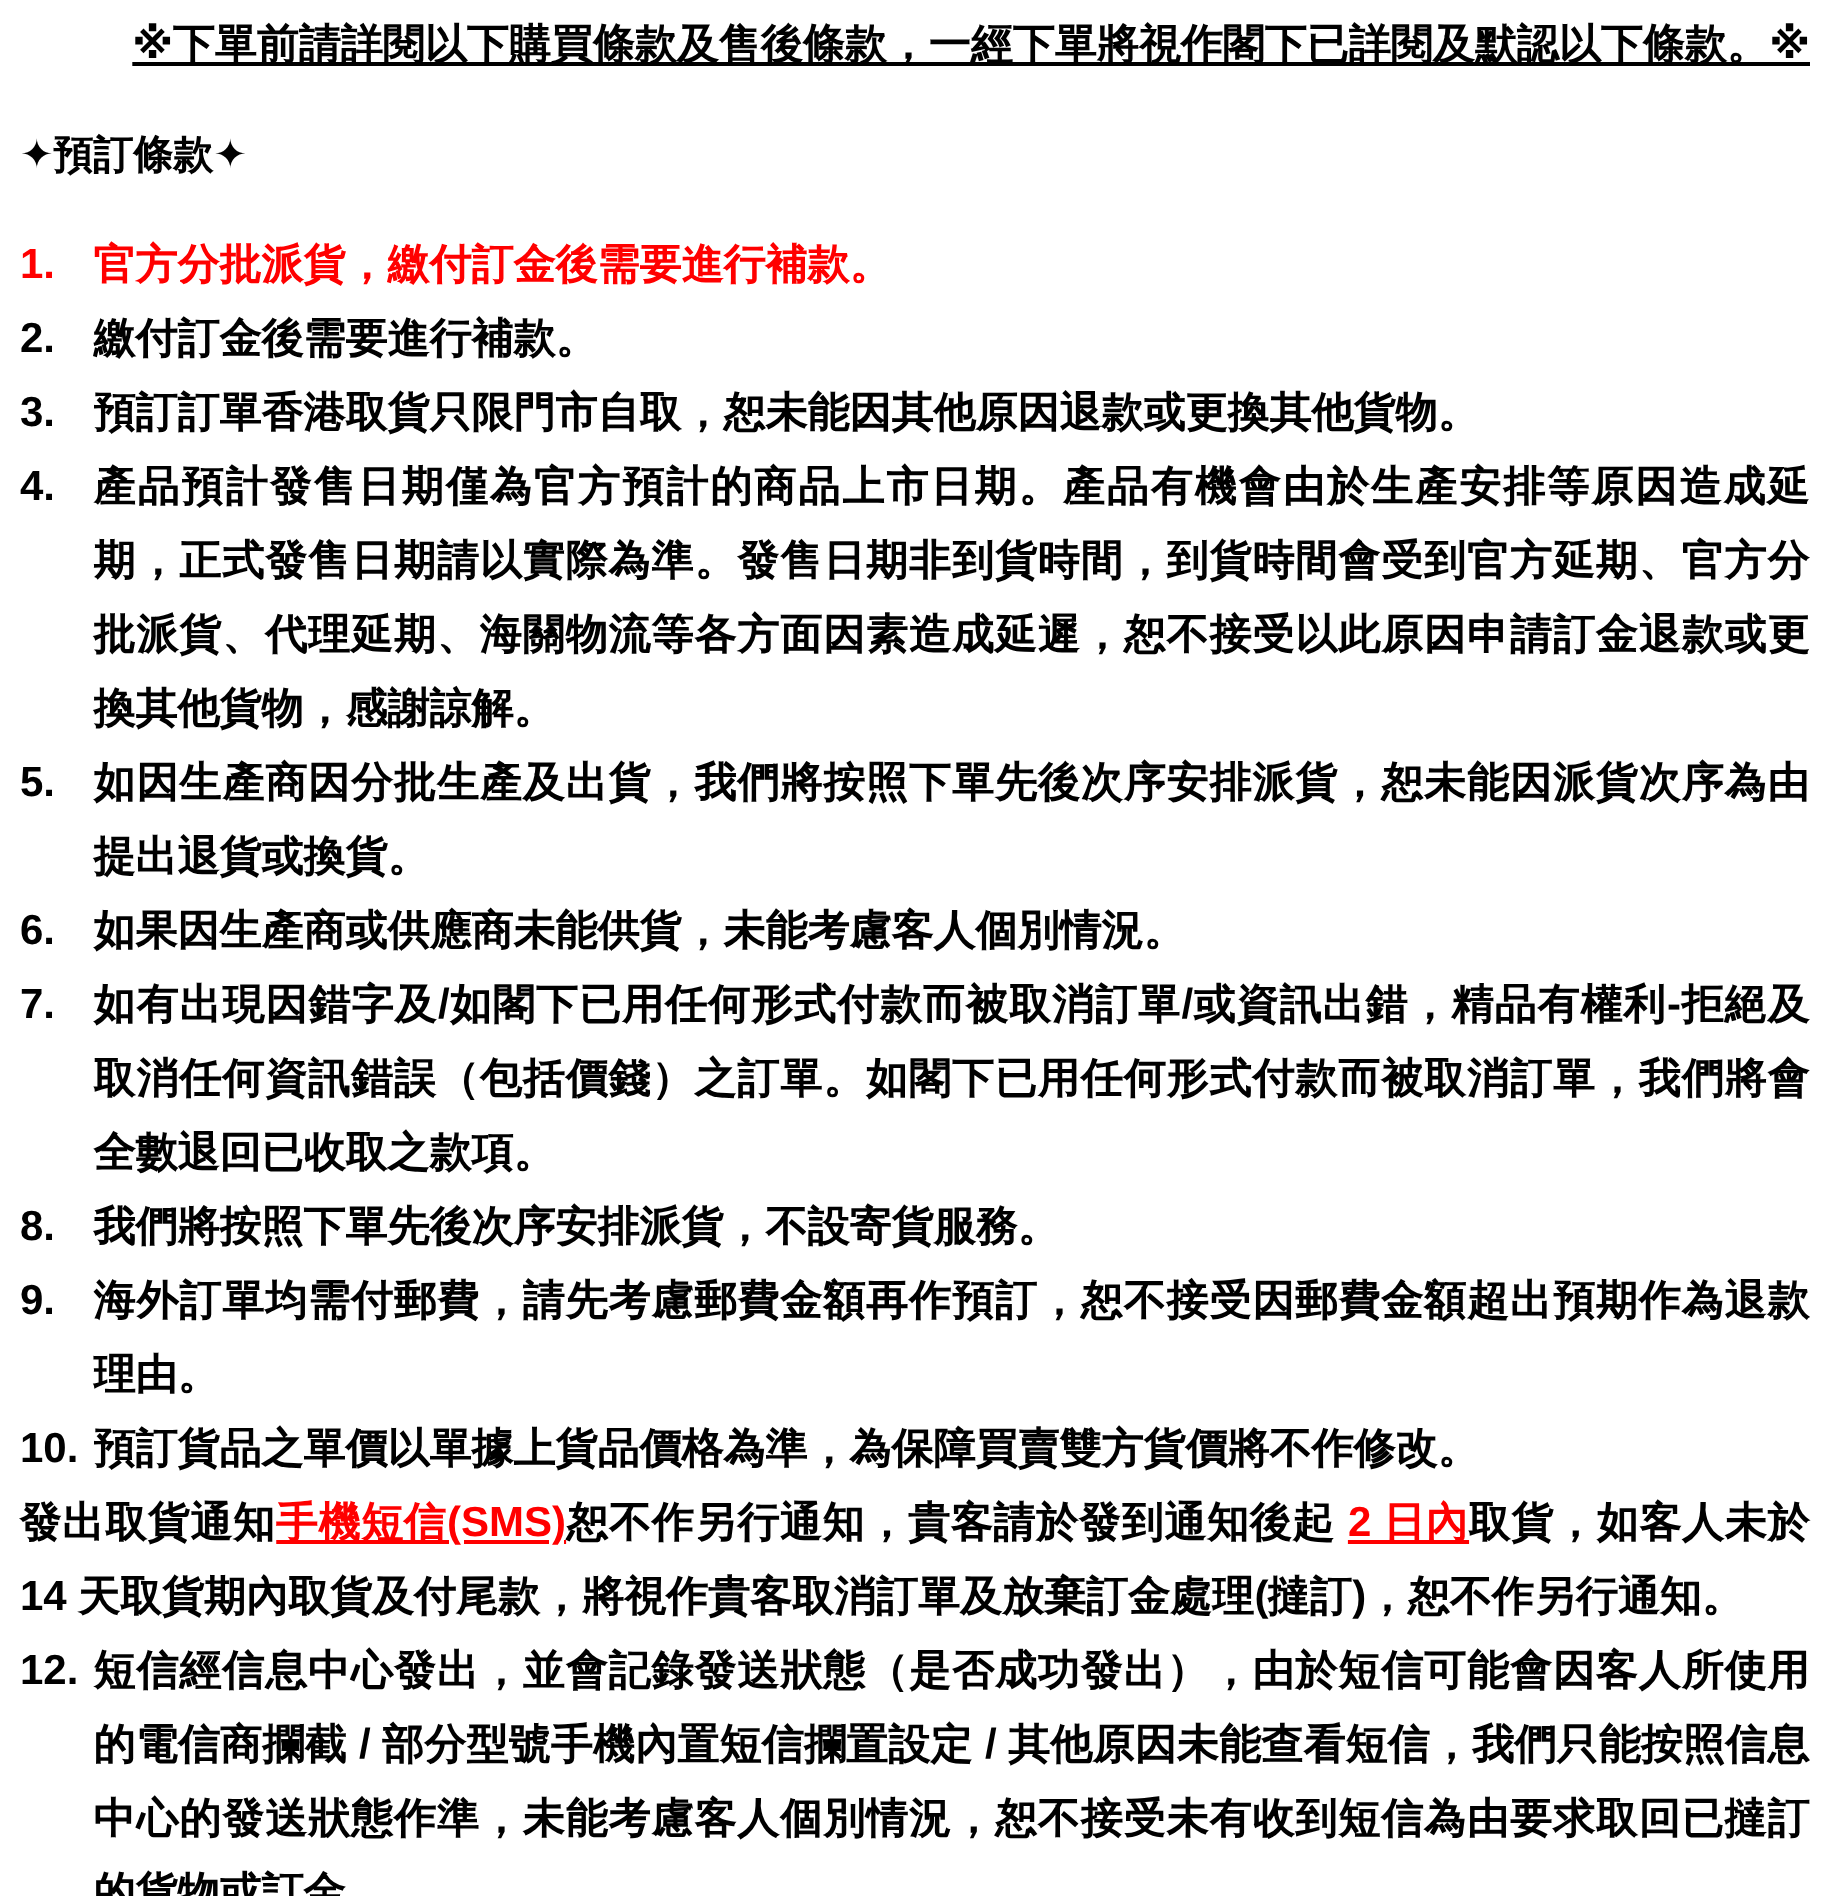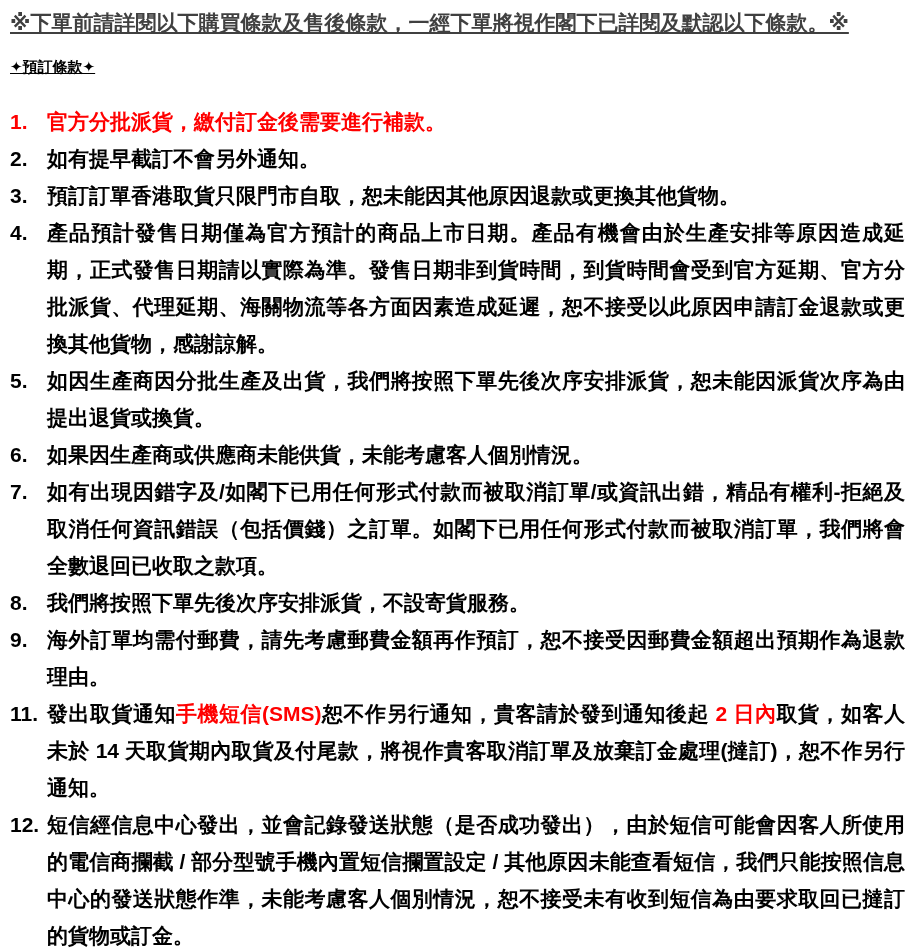--- a/index.html
+++ b/index.html
@@ -5,70 +5,70 @@
   * { margin: 0; padding: 0; box-sizing: border-box; }
   html, body { background: #ffffff; }
   body {
     width: 913px;
     font-family: "Liberation Sans", "DejaVu Sans", sans-serif;
     font-weight: 700;
     color: #000000;
   }
   .doc { padding: 8px 8px 20px 10px; }
   .title {
-    color: #404040;
+    color: #000000;
     font-size: 21px;
     line-height: 30px;
     text-decoration: underline;
-    margin-bottom: 15px;
+    margin-bottom: 26px;
     font-weight: 700;
+    text-align: right;
   }
   .section-header {
-    font-size: 15px;
+    font-size: 20px;
     line-height: 28px;
-    text-decoration: underline;
     margin-bottom: 22px;
     font-weight: 700;
   }
   .terms-list { display: block; }
   .term {
     display: flex;
     font-size: 21px;
     line-height: 37px;
   }
   .term .num {
     flex: 0 0 37px;
     width: 37px;
   }
   .term .txt {
     flex: 1;
     text-align: justify;
   }
   .term.red { color: #ff0000; }
-  .em-red { color: #ff0000; }
+  .em-red { color: #ff0000; text-decoration: underline; }
 </style>
 </head>
 <body>
 
 <div class="doc">
 
   <div class="title">※下單前請詳閱以下購買條款及售後條款，一經下單將視作閣下已詳閱及默認以下條款。※</div>
 
   <div class="section-header">✦預訂條款✦</div>
 
   <div class="terms-list">
 
     <div class="term red">
       <span class="num">1.</span>
       <span class="txt">官方分批派貨，繳付訂金後需要進行補款。</span>
     </div>
 
     <div class="term">
       <span class="num">2.</span>
-      <span class="txt">如有提早截訂不會另外通知。</span>
+      <span class="txt">繳付訂金後需要進行補款。</span>
     </div>
 
     <div class="term">
       <span class="num">3.</span>
       <span class="txt">預訂訂單香港取貨只限門市自取，恕未能因其他原因退款或更換其他貨物。</span>
     </div>
 
     <div class="term">
       <span class="num">4.</span>
       <span class="txt">產品預計發售日期僅為官方預計的商品上市日期。產品有機會由於生產安排等原因造成延期，正式發售日期請以實際為準。發售日期非到貨時間，到貨時間會受到官方延期、官方分批派貨、代理延期、海關物流等各方面因素造成延遲，恕不接受以此原因申請訂金退款或更換其他貨物，感謝諒解。</span>
@@ -92,23 +92,26 @@
     <div class="term">
       <span class="num">8.</span>
       <span class="txt">我們將按照下單先後次序安排派貨，不設寄貨服務。</span>
     </div>
 
     <div class="term">
       <span class="num">9.</span>
       <span class="txt">海外訂單均需付郵費，請先考慮郵費金額再作預訂，恕不接受因郵費金額超出預期作為退款理由。</span>
     </div>
 
+    <div class="term">
+      <span class="num">10.</span>
+      <span class="txt">預訂貨品之單價以單據上貨品價格為準，為保障買賣雙方貨價將不作修改。</span>
+    </div>
 
     <div class="term">
-      <span class="num">11.</span>
       <span class="txt"><span>發出取貨通知</span><span class="em-red">手機短信(SMS)</span><span>恕不作另行通知，貴客請於發到通知後起 </span><span class="em-red">2 日內</span><span>取貨，如客人未於 14 天取貨期內取貨及付尾款，將視作貴客取消訂單及放棄訂金處理(撻訂)，恕不作另行通知。</span></span>
     </div>
 
     <div class="term">
       <span class="num">12.</span>
       <span class="txt">短信經信息中心發出，並會記錄發送狀態（是否成功發出），由於短信可能會因客人所使用的電信商攔截 / 部分型號手機內置短信攔置設定 / 其他原因未能查看短信，我們只能按照信息中心的發送狀態作準，未能考慮客人個別情況，恕不接受未有收到短信為由要求取回已撻訂的貨物或訂金。</span>
     </div>
 
   </div>
 </div>

